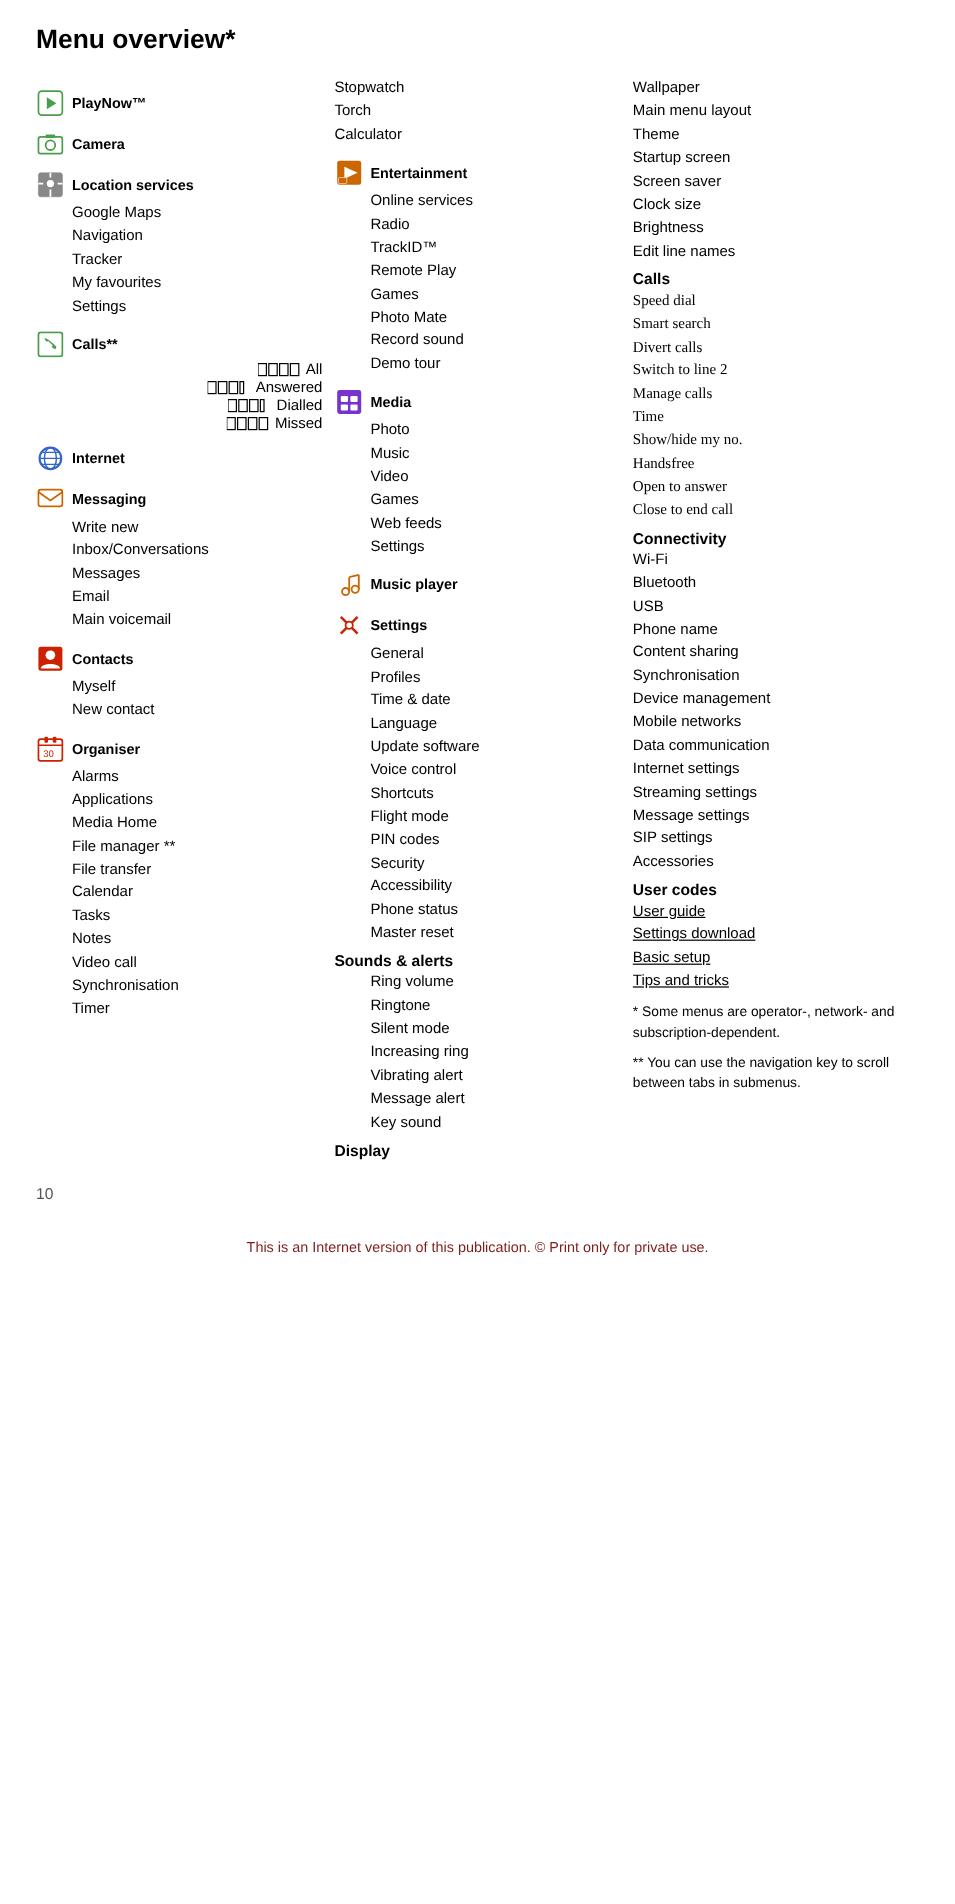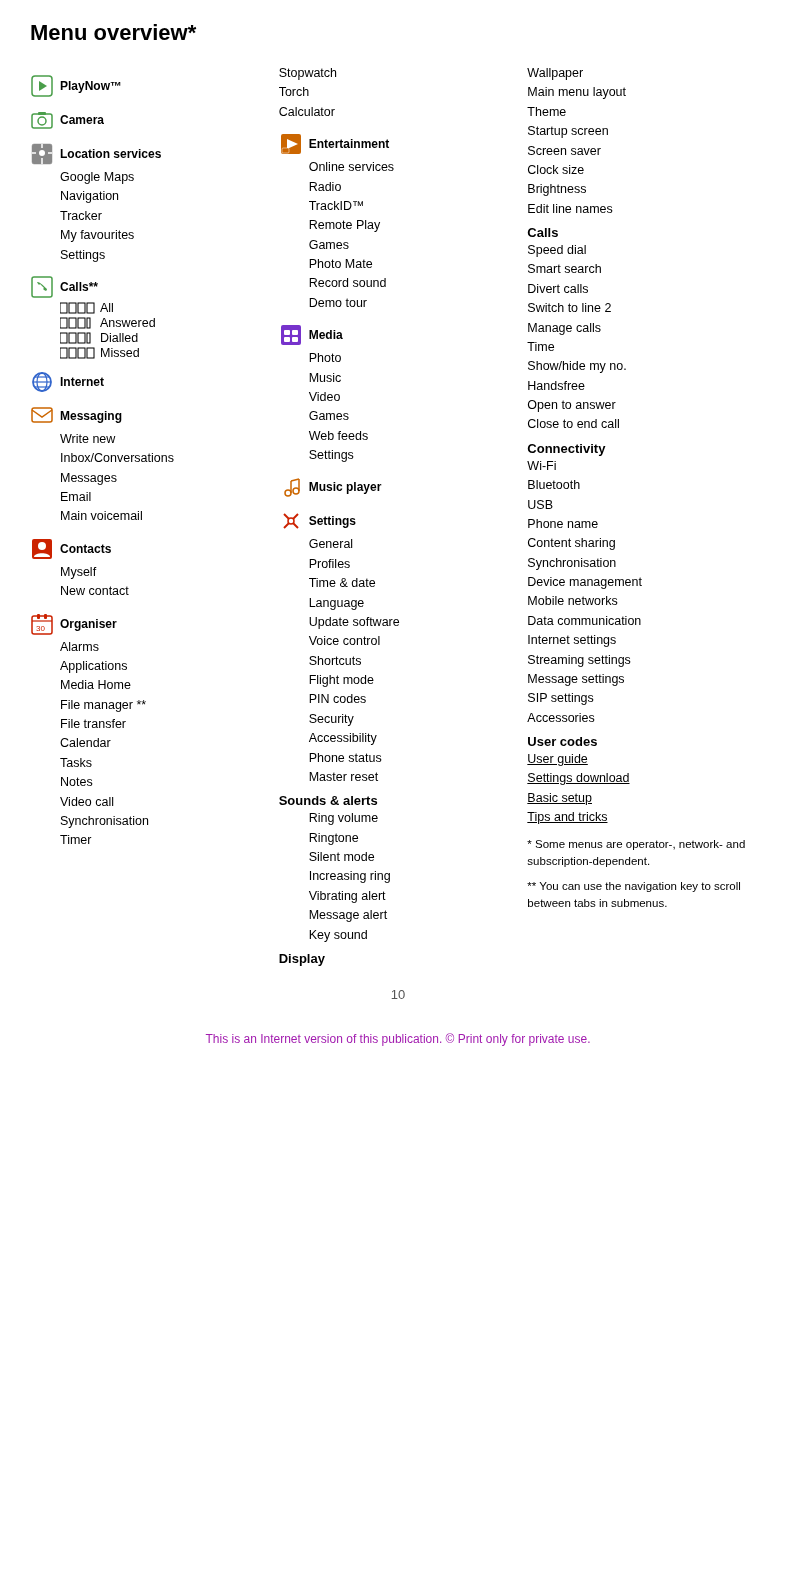--- a/index.html
+++ b/index.html
@@ -56,20 +56,21 @@
       font-size: 12.5px;
       line-height: 1.55;
     }
     .calls-sub {
       padding-left: 30px;
     }
     .calls-sub .call-type {
       display: flex;
       align-items: center;
       margin-bottom: 1px;
+      justify-content: flex-end;
     }
     .call-icon {
       display: inline-flex;
       align-items: center;
       margin-right: 4px;
     }
     .call-label {
       font-size: 12.5px;
     }
 
@@ -79,26 +80,25 @@
       font-weight: bold;
       margin-top: 6px;
       margin-bottom: 1px;
       color: #000;
     }
 
     .footer {
       text-align: center;
       margin-top: 30px;
       font-size: 12px;
-      color: #a21caf;
+      color: #7f1d1d;
     }
     .page-number {
       font-size: 13px;
       color: #555;
-      text-align: center;
       margin-top: 20px;
     }
 
     
     svg { display: block; }
 
     .note-text {
       font-size: 11.5px;
       line-height: 1.5;
       color: #000;
@@ -402,21 +402,21 @@
       <div>Main menu layout</div>
       <div>Theme</div>
       <div>Startup screen</div>
       <div>Screen saver</div>
       <div>Clock size</div>
       <div>Brightness</div>
       <div>Edit line names</div>
     </div>
 
     <div class="sub-section-header">Calls</div>
-    <div class="sub-items" style="padding-left:0;">
+    <div class="sub-items" style="padding-left:0;font-family:Liberation Serif, serif;">
       <div>Speed dial</div>
       <div>Smart search</div>
       <div>Divert calls</div>
       <div>Switch to line 2</div>
       <div>Manage calls</div>
       <div>Time</div>
       <div>Show/hide my no.</div>
       <div>Handsfree</div>
       <div>Open to answer</div>
       <div>Close to end call</div>

